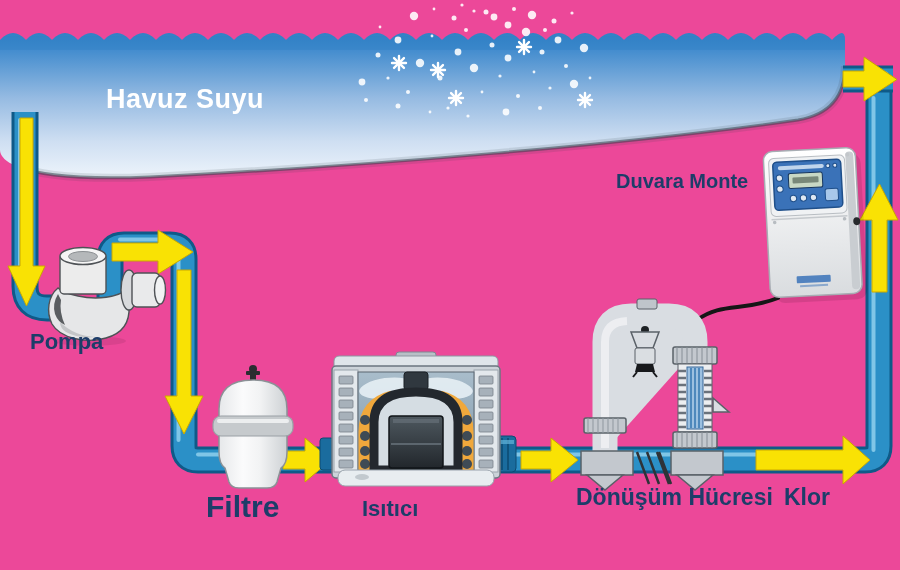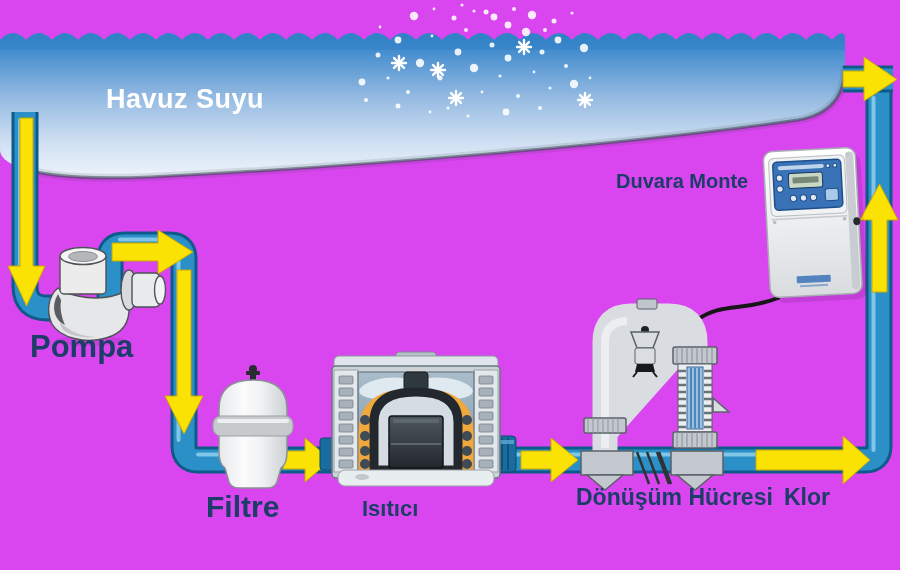--- a/index.html
+++ b/index.html
@@ -1,23 +1,23 @@
 <!DOCTYPE html>
 <html style="--water-blue-top: #3181c6; --water-blue-bottom: #edf4fb; --pipe-blue: #2b90c7; --pipe-outline: #0f5a88; --arrow-yellow: #f9e204; --label-navy: #1d3d69; --pool-label-white: #ffffff; --heater-flame-orange: #f0a83c; --panel-display-blue: #3a72b8; --pvc-gray: #d9dde2; --cable-black: #161616;"><head>
 <meta charset="utf-8">
 <style>
   html,body{margin:0;padding:0;background:#ffffff;}
-  #stage{position:relative;width:900px;height:570px;background:#d946ef;overflow:hidden;
+  #stage{position:relative;width:900px;height:570px;background:#ec4899;overflow:hidden;
          font-family:"Liberation Sans", sans-serif;}
   #diagram-svg{position:absolute;left:0;top:0;}
   .lbl{position:absolute;font-weight:bold;color:var(--label-navy,#1d3d69);
        text-align:left;line-height:1.12;white-space:nowrap;}
   .lbl-pool{left:106px;top:84px;font-size:27px;color:var(--pool-label-white,#fff);
             letter-spacing:0.5px;text-align:left;}
-  .lbl-pump{left:30px;top:330px;width:92px;font-size:31px;}
+  .lbl-pump{left:30px;top:330px;width:92px;font-size:22px;}
   .lbl-filter{left:206px;top:490px;width:92px;font-size:30px;}
   .lbl-heater{left:362px;top:497px;width:104px;font-size:22px;}
   .lbl-cell{left:576px;top:485px;width:174px;font-size:23px;}
   .lbl-chlorine{left:784px;top:485px;width:92px;font-size:23px;}
   .lbl-panel{left:616px;top:170px;width:156px;font-size:20px;}
   .pipe-outline{fill:none;stroke:var(--pipe-outline,#0f5a88);stroke-width:27;stroke-linejoin:round;}
   .pipe-main{fill:none;stroke:var(--pipe-blue,#2b90c7);stroke-width:21;stroke-linejoin:round;}
   .pipe-hi{fill:none;stroke:#8fd0ec;stroke-width:4;stroke-linecap:round;opacity:.85;}
   .arrow{fill:var(--arrow-yellow,#f9e204);stroke:#c9a800;stroke-width:1;}
   .pvc{fill:#d9dde2;stroke:#5a6168;stroke-width:1.5;}

